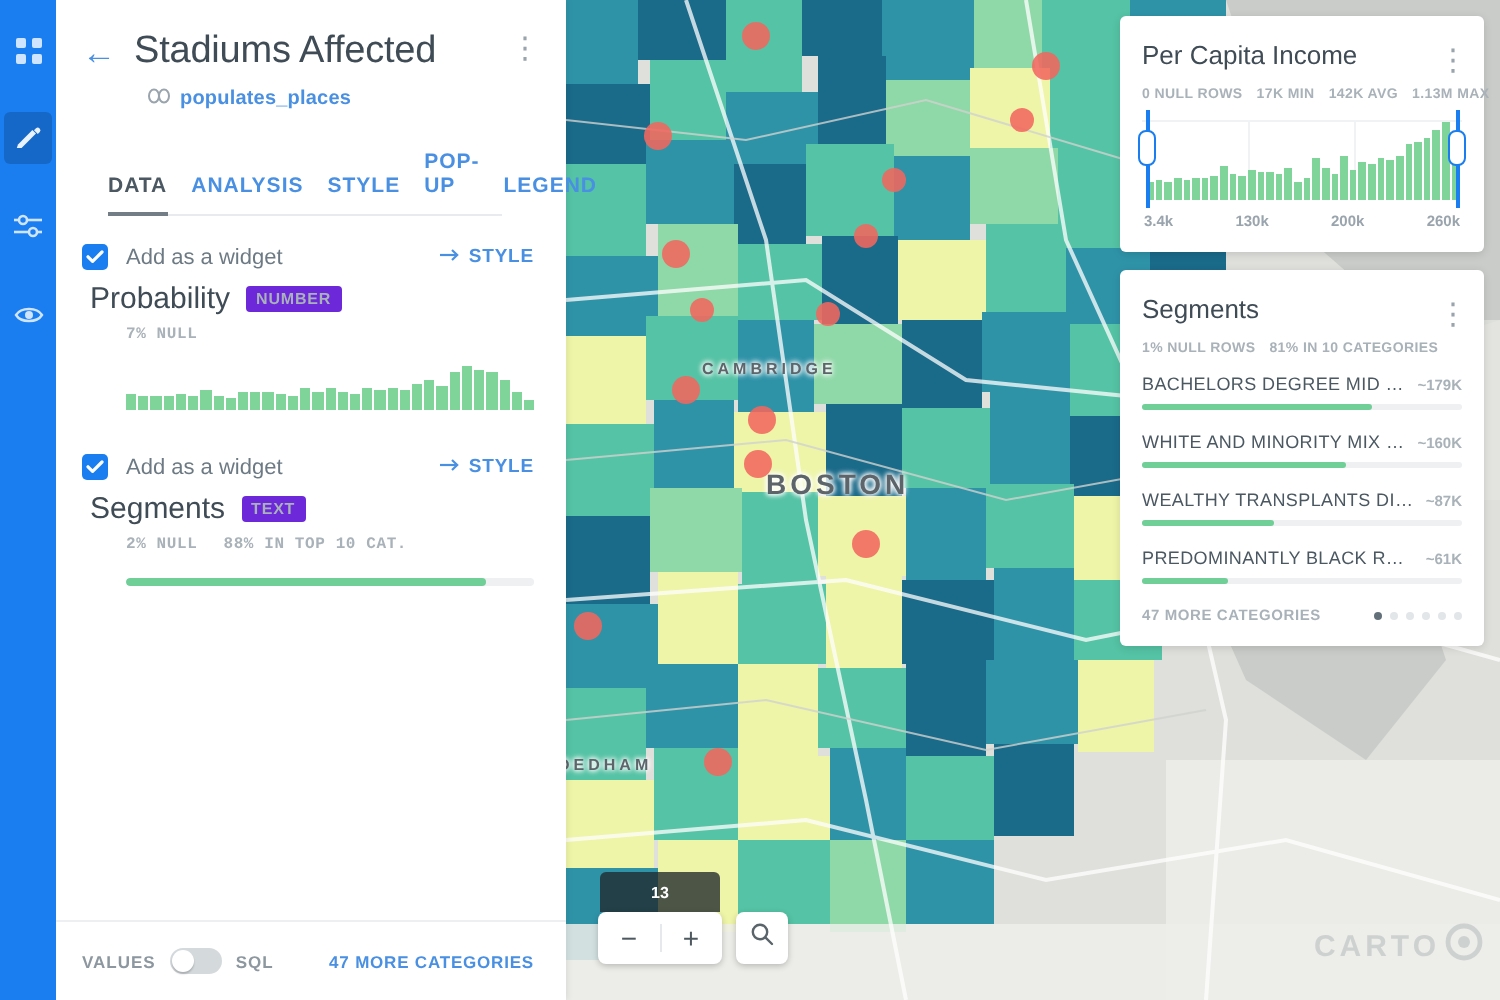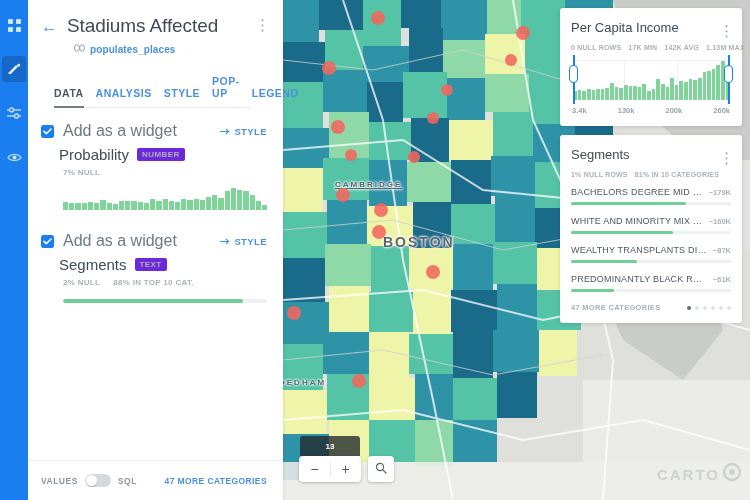--- a/index.html
+++ b/index.html
@@ -82,37 +82,37 @@
     display: flex; align-items: center; justify-content: space-between;
   }
   .wleft { display: flex; align-items: center; }
   .cbox {
     width: 13px; height: 13px; border-radius: 2.5px;
     background: #1a7ef0; margin-right: 9px;
     display: flex; align-items: center; justify-content: center;
     cursor: pointer; flex: 0 0 13px;
   }
   .cbox svg { display: block; }
-  .w-addtxt { font-size: 16px; color: #6d7a84; }
+  .w-addtxt { font-size: 11px; color: #6d7a84; }
   .style-link {
     font-size: 9.5px; font-weight: 700; color: #4a90e2;
     letter-spacing: 0.4px; display: flex; align-items: center;
     gap: 4px; cursor: pointer;
   }
   .w-namerow {
-    display: flex; align-items: center; gap: 8px; margin: 6px 0 0 18px;
+    display: flex; align-items: center; gap: 8px; margin: 6px 0 0 4px;
   }
   .w-name { font-size: 15px; color: #3f4b55; }
   .w-type {
     font-size: 8px; font-weight: 700; color: #a9b2b9;
     background: #6d28d9; border-radius: 2px;
     padding: 2px 5px; letter-spacing: 0.4px;
   }
   .w-stats {
-    display: flex; gap: 13px; margin: 5px 0 0 22px;
+    display: flex; gap: 13px; margin: 5px 0 0 22px; font-family: Liberation Mono, monospace;
   }
   .w-stat {
     font-size: 8px; color: #a9b2b9; font-weight: 700; letter-spacing: 0.3px;
   }
 
   
   .hist {
     margin: 11px 0 0 22px; height: 22px;
     display: flex; align-items: flex-end; gap: 1px;
   }
@@ -557,21 +557,21 @@
         <path d="M230 0 L250 120 L300 230 L330 360 L320 500"></path>
         <path d="M0 420 L120 410 L240 440 L360 420 L467 450"></path>
       </g>
       <g stroke="#cfd2ce" stroke-width="1" opacity="0.8" fill="none">
         <path d="M0 60 L90 70 L180 50 L280 80"></path>
         <path d="M0 230 L110 220 L220 250 L330 230"></path>
         <path d="M0 360 L100 350 L210 375 L320 355"></path>
       </g>
     </svg>
 
-    <div class="map-label" style="left:52px;top:180px;font-size:8px;text-decoration:underline;">CAMBRIDGE</div>
+    <div class="map-label" style="left:68px;top:180px;font-size:8px;">CAMBRIDGE</div>
     <div class="map-label" style="left:100px;top:203px;font-size:14px;margin-top:31px;">BOSTON</div>
 
     <div class="map-label" style="left:-4px;top:378px;font-size:8px;">DEDHAM</div>
 
     <div class="marker" style="left:88px;top:11px;width:14px;height:14px;"></div>
     <div class="marker" style="left:233px;top:26px;width:14px;height:14px;"></div>
     <div class="marker" style="left:39px;top:61px;width:14px;height:14px;"></div>
     <div class="marker" style="left:222px;top:54px;width:12px;height:12px;"></div>
     <div class="marker" style="left:158px;top:84px;width:12px;height:12px;"></div>
     <div class="marker" style="left:48px;top:120px;width:14px;height:14px;"></div>

